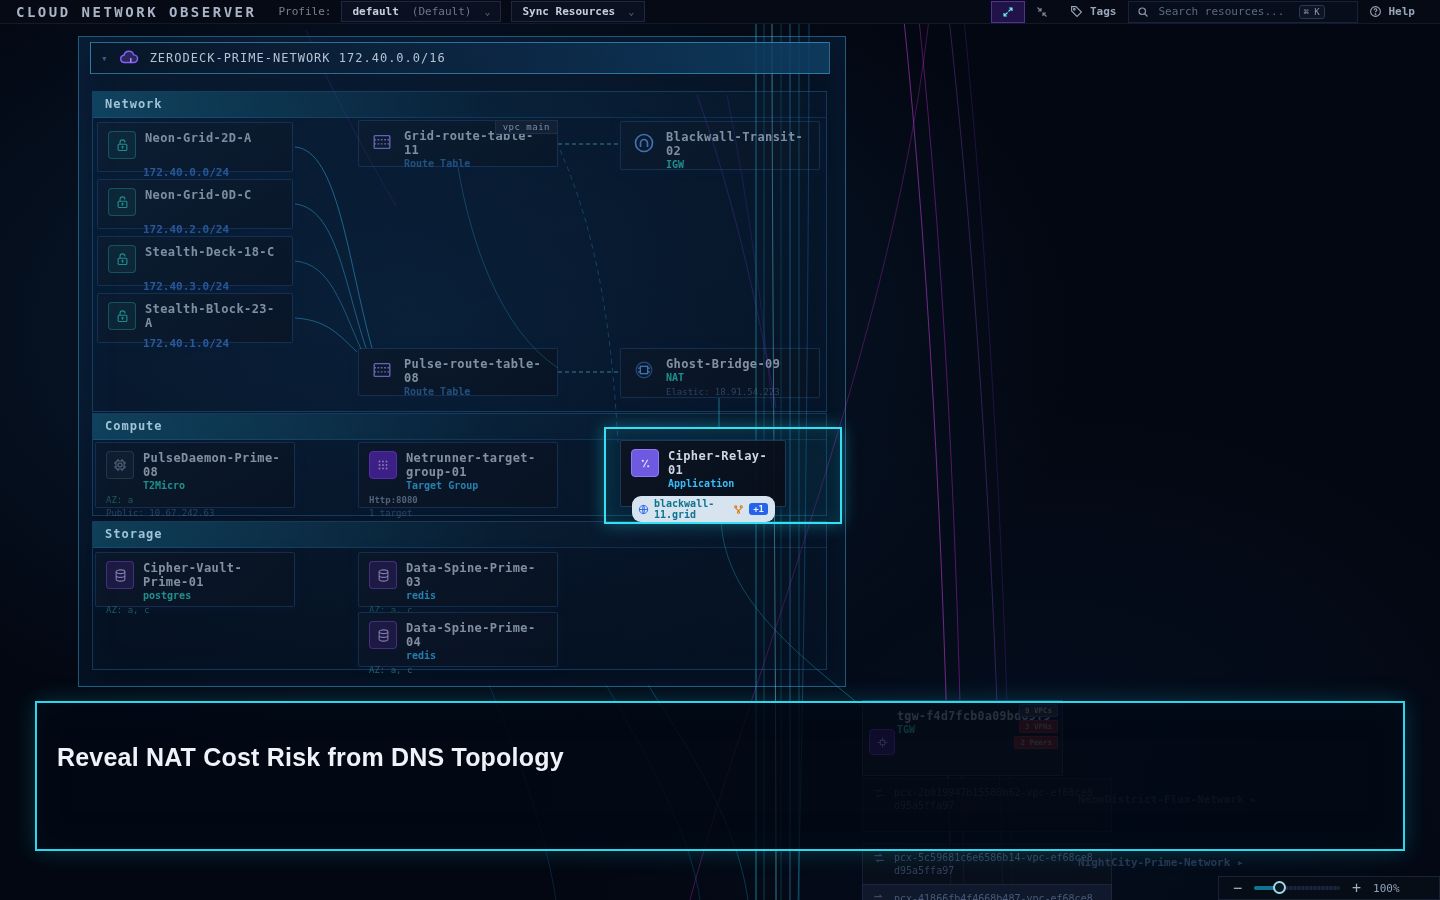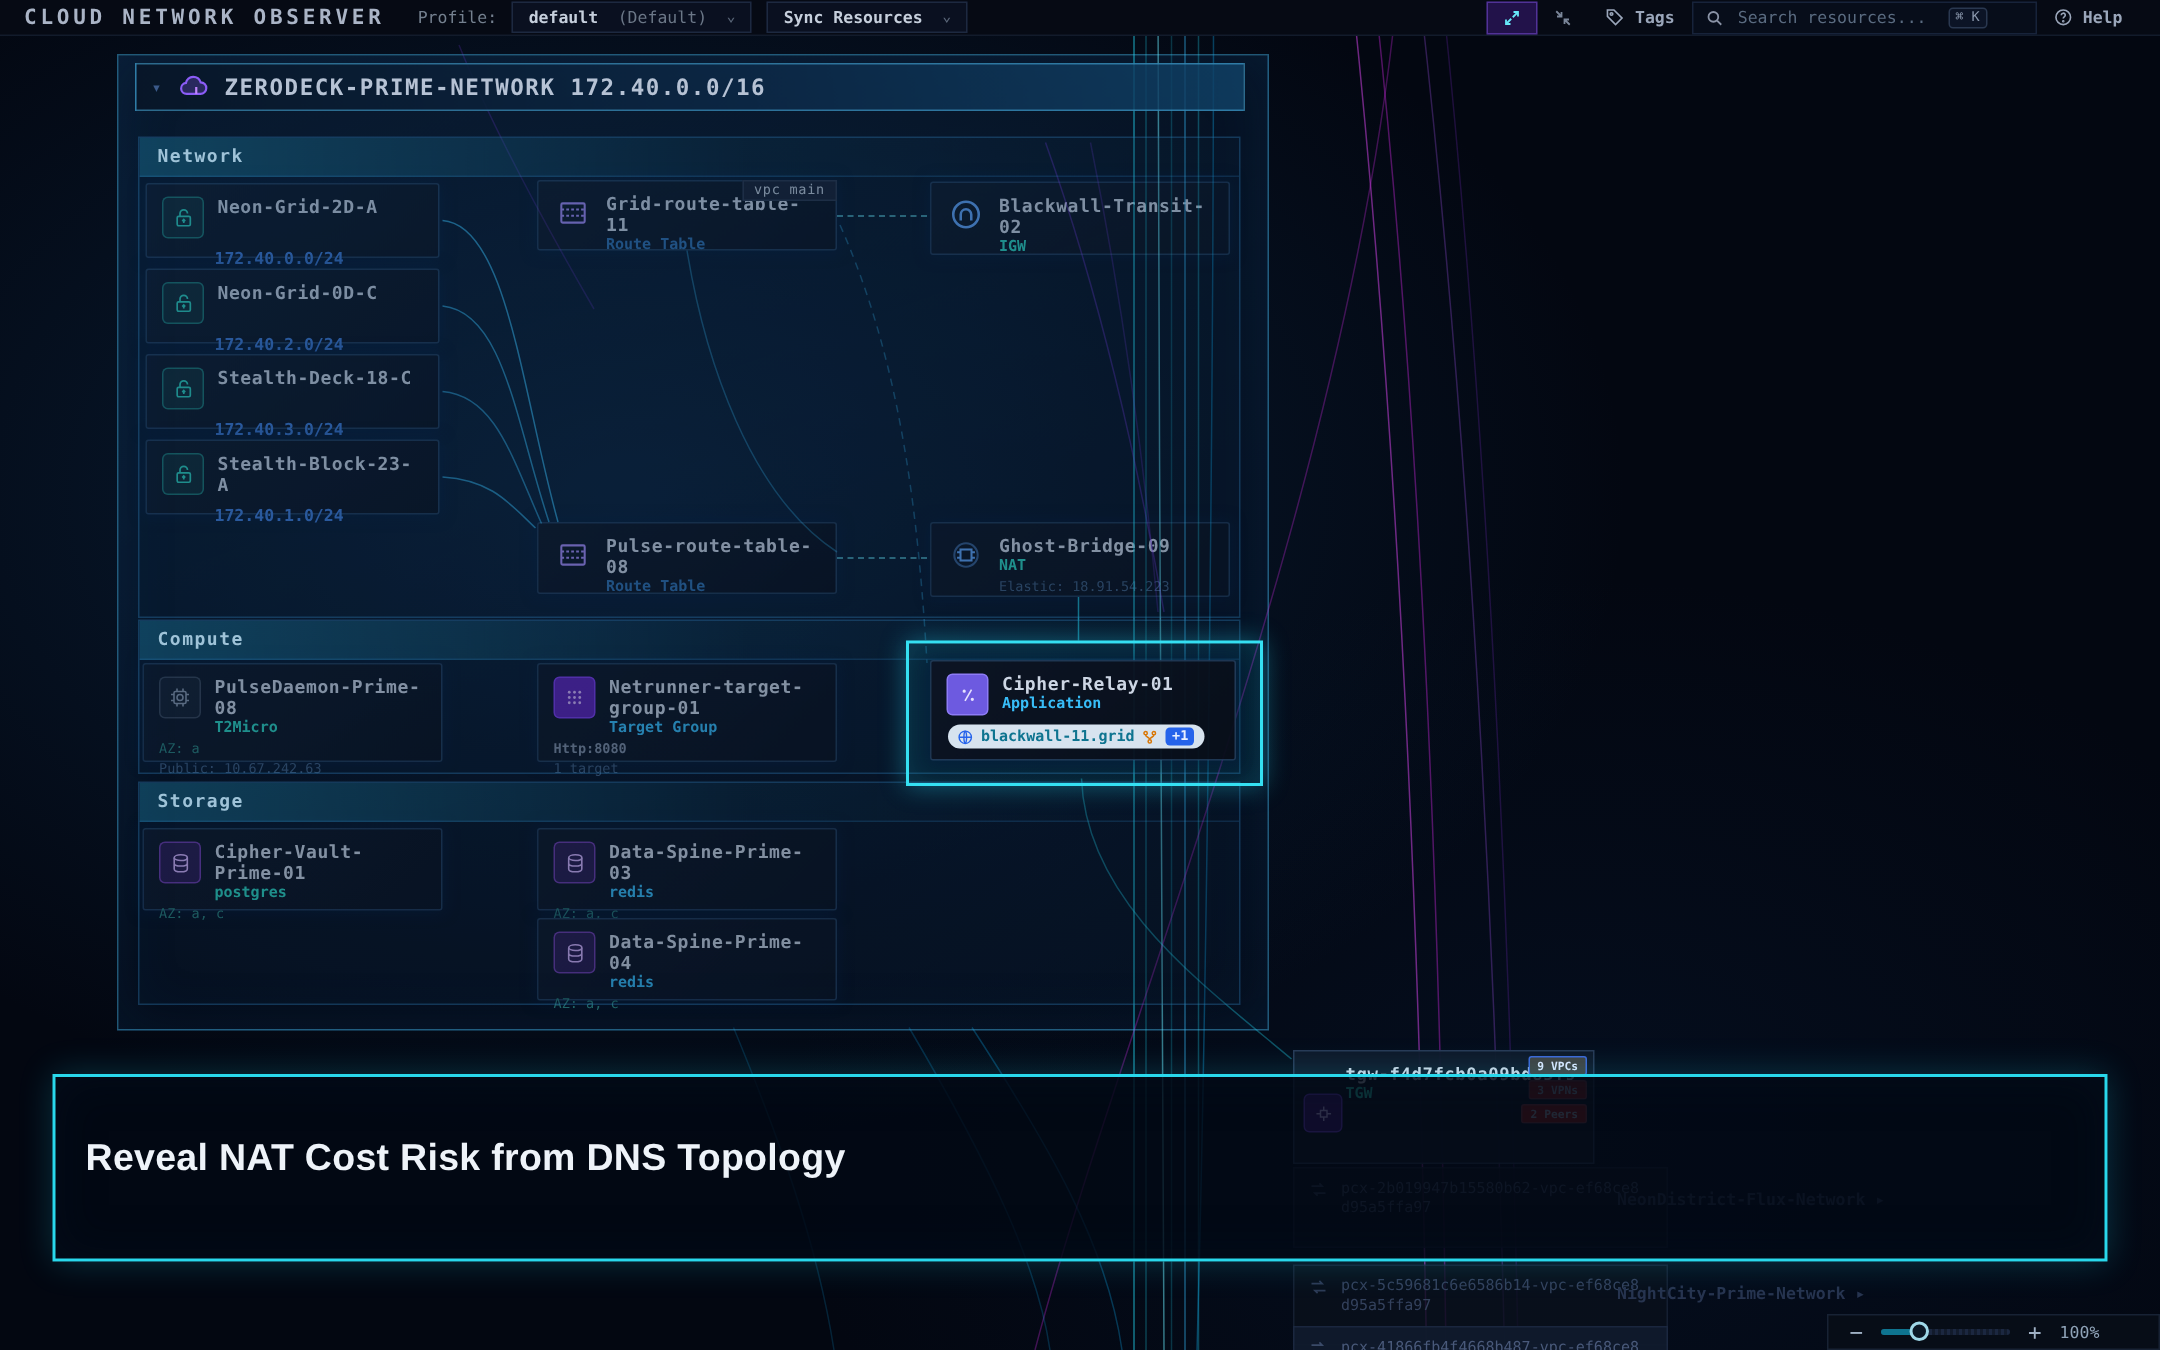--- a/index.html
+++ b/index.html
@@ -27,21 +27,21 @@
   #search-box input::placeholder{color:#5a6b80;}
   .kbd{font-size:9px;color:#8b98ad;border:1px solid #2a3850;border-radius:3px;padding:1px 4px;background:#0c1426;}
 
   
   #vpc-panel{left:78px;top:36px;width:766px;height:649px;border:1px solid rgba(66,180,230,.45);
     background:linear-gradient(160deg, rgba(16,55,95,.30), rgba(8,25,50,.22) 60%, rgba(6,18,38,.25));
     box-shadow:inset 0 0 40px rgba(20,90,150,.15);z-index:2;}
   #vpc-header{left:90px;top:42px;width:740px;height:32px;display:flex;align-items:center;gap:10px;padding:0 10px;box-sizing:border-box;
     background:linear-gradient(90deg, rgba(8,22,40,.95) 0%, rgba(12,40,70,.88) 55%, rgba(16,66,104,.8) 100%);
     border:1px solid rgba(80,190,240,.5);z-index:3;}
-  #vpc-title{font-size:15px;font-weight:bold;letter-spacing:1px;color:#b6c2d4;}
+  #vpc-title{font-size:12px;font-weight:normal;letter-spacing:1px;color:#b6c2d4;}
   .filter-caret{color:#3b5a8a;font-size:11px;}
 
   .section{border:1px solid rgba(56,150,220,.28);background:rgba(12,35,60,.20);z-index:3;}
   .section-head{height:25px;line-height:25px;padding-left:12px;font-size:12px;font-weight:bold;letter-spacing:1px;color:#9fc3d8;
     background:linear-gradient(90deg, rgba(34,150,190,.32), rgba(34,150,190,.05) 55%, transparent);
     border-bottom:1px solid rgba(56,150,220,.18);}
 
   .node{position:absolute;box-sizing:border-box;background:linear-gradient(135deg, rgba(13,20,34,.93), rgba(8,13,24,.93));
     border:1px solid rgba(72,130,185,.35);border-radius:2px;padding:8px 10px;cursor:pointer;
     box-shadow:0 0 10px rgba(0,30,70,.5);}
@@ -57,38 +57,38 @@
   .ib-teal{background:rgba(45,212,191,.10);border:1px solid rgba(45,212,191,.45);}
   .ib-violet-fill{background:#6d5ae0;border:1px solid #8d7bf5;}
   .ib-purple{background:rgba(147,51,234,.22);border:1px solid rgba(168,85,247,.55);}
   .ib-grey{background:rgba(120,135,160,.08);border:1px solid rgba(140,155,180,.3);}
   .ib-plain{background:transparent;border:none;}
   .node-badge{position:absolute;top:-1px;right:-1px;background:#161c2c;border:1px solid #2a3347;font-size:9px;color:#c8d0dc;padding:1px 7px;letter-spacing:.5px;}
 
   
   #app-highlight{left:604px;top:427px;width:234px;height:93px;border:2px solid #35e0f2;background:rgba(34,211,238,.07);
     box-shadow:0 0 16px rgba(34,211,238,.4), inset 0 0 20px rgba(34,211,238,.12);z-index:4;}
-  #app-node{left:620px;top:440px;width:204px;height:67px;z-index:5;}
+  #app-node{left:620px;top:440px;width:166px;height:67px;z-index:5;}
   .dns-pill{display:inline-flex;align-items:center;gap:5px;background:#d7e3ef;border-radius:9px;padding:2px 7px 2px 6px;margin-top:6px;margin-left:1px;}
   .dns-text{font-size:10px;font-weight:bold;color:#0e7490;}
   .dns-more{background:#2563eb;color:#e8f0ff;border-radius:3px;font-size:9px;font-weight:bold;padding:0 4px;line-height:12px;}
 
   
   #tgw-panel{left:862px;top:700px;width:201px;height:76px;box-sizing:border-box;background:rgba(15,24,41,.96);
     border:1px solid rgba(90,120,170,.35);z-index:6;padding:8px 10px;cursor:pointer;}
   #tgw-badges{position:absolute;right:4px;top:3px;display:flex;flex-direction:column;gap:3px;align-items:flex-end;}
   .badge{font-size:7.5px;font-weight:bold;padding:1px 5px;border-radius:2px;background:#7f1d1d;border:1px solid rgba(95,115,155,.3);color:#8a97ad;}
   .badge-primary{background:#404040;border-color:#3c67d6;color:#dfe8ff;}
   .pcx-card{position:absolute;width:250px;height:54px;box-sizing:border-box;background:rgba(10,16,28,.8);border:1px solid rgba(60,80,120,.25);
     padding:7px 9px;z-index:4;cursor:pointer;display:flex;gap:8px;}
   .pcx-id{font-size:10px;color:#33415c;word-break:break-all;line-height:13px;width:200px;}
   .pcx-target{position:absolute;font-size:11px;font-weight:bold;color:#27344f;z-index:4;}
 
   
-  #overlay{left:35px;top:716px;width:1370px;height:125px;box-sizing:border-box;border:2px solid #29d8ec;
+  #overlay{left:35px;top:701px;width:1370px;height:150px;box-sizing:border-box;border:2px solid #29d8ec;
     background:rgba(3,9,20,.78);box-shadow:0 0 22px rgba(34,211,238,.22), inset 0 0 30px rgba(5,15,30,.6);z-index:20;}
   #overlay-title{position:absolute;left:20px;top:40px;font-family:"Liberation Sans",sans-serif;font-size:25px;font-weight:bold;color:#eef3f9;letter-spacing:.2px;}
   #overlay-sub{position:absolute;left:21px;top:87px;font-size:15px;color:#bdd2e2;}
 
   
   #zoomctl{left:1218px;top:876px;width:222px;height:24px;background:#070d17;border:1px solid rgba(70,100,140,.25);
     display:flex;align-items:center;gap:12px;padding:0 14px;box-sizing:border-box;z-index:25;}
   .zc-btn{color:#9fb0c4;font-size:15px;cursor:pointer;line-height:1;}
   #zc-slider{position:relative;width:86px;height:14px;cursor:pointer;}
   #zc-track{position:absolute;left:0;top:5px;width:86px;height:4px;background:#16202f;border-radius:2px;

